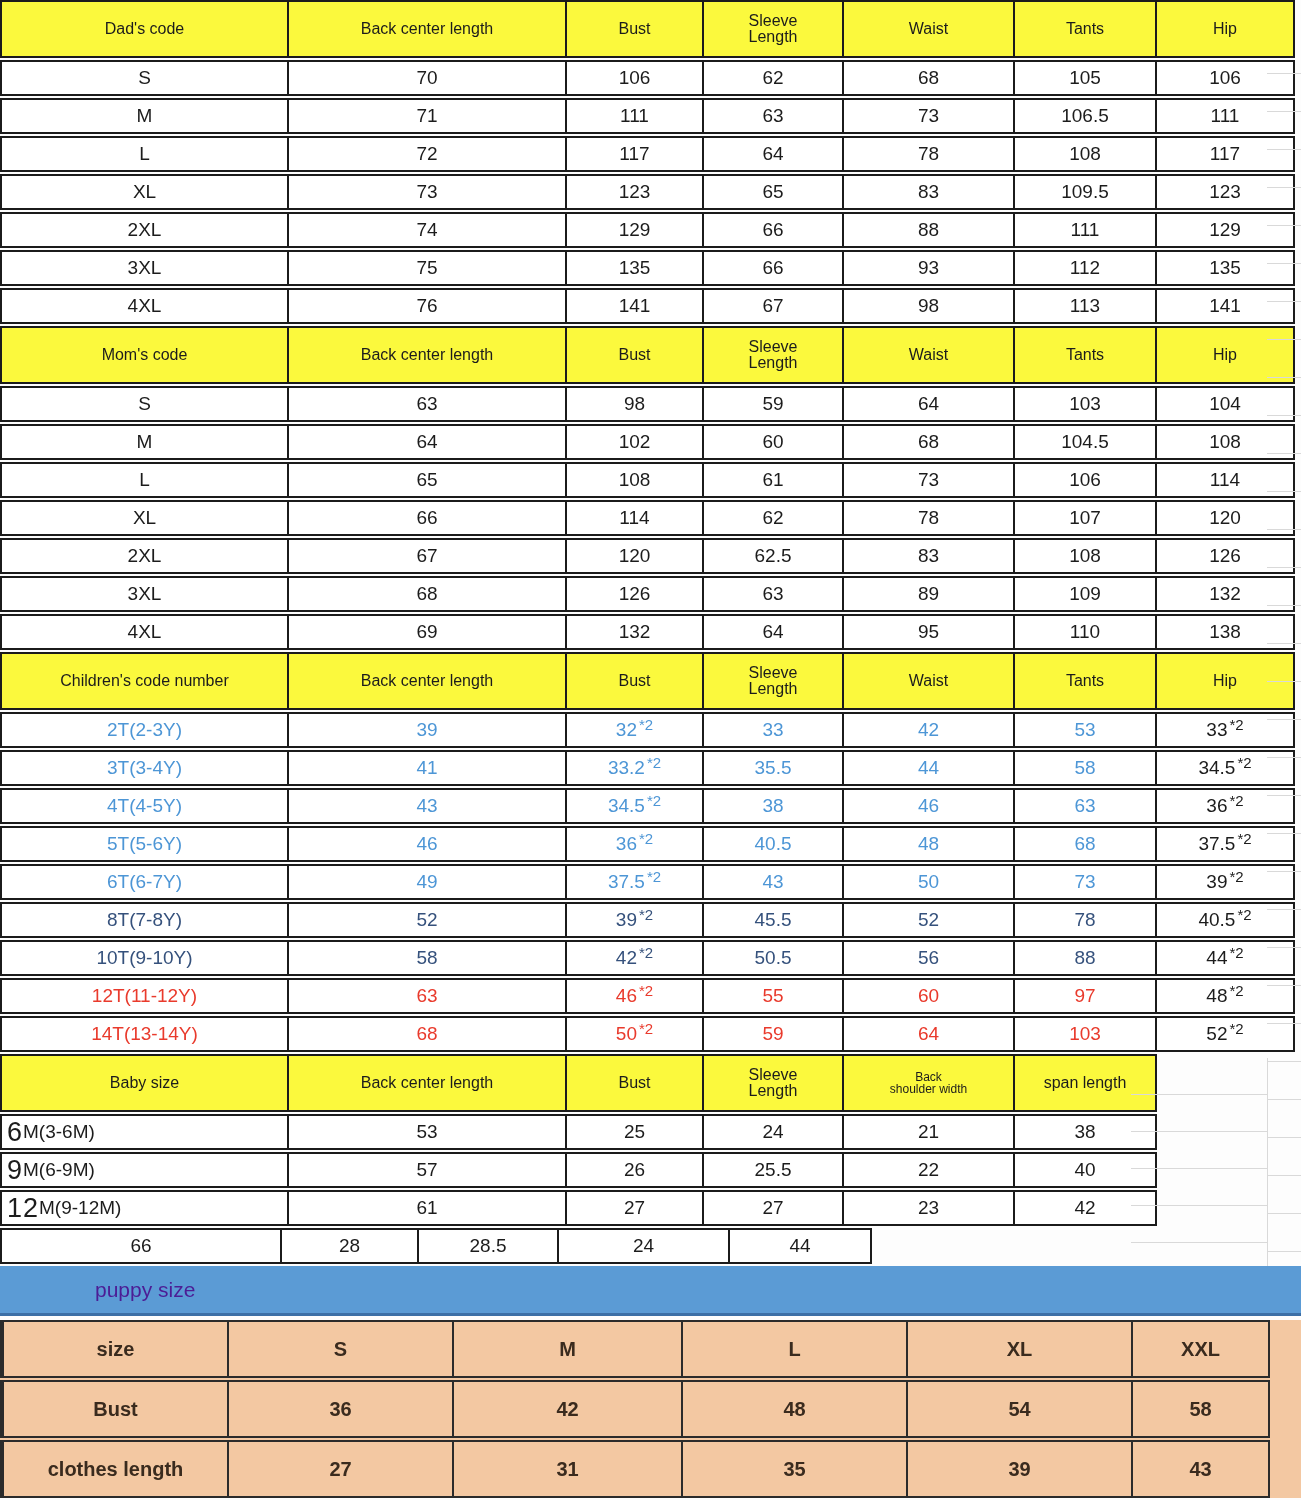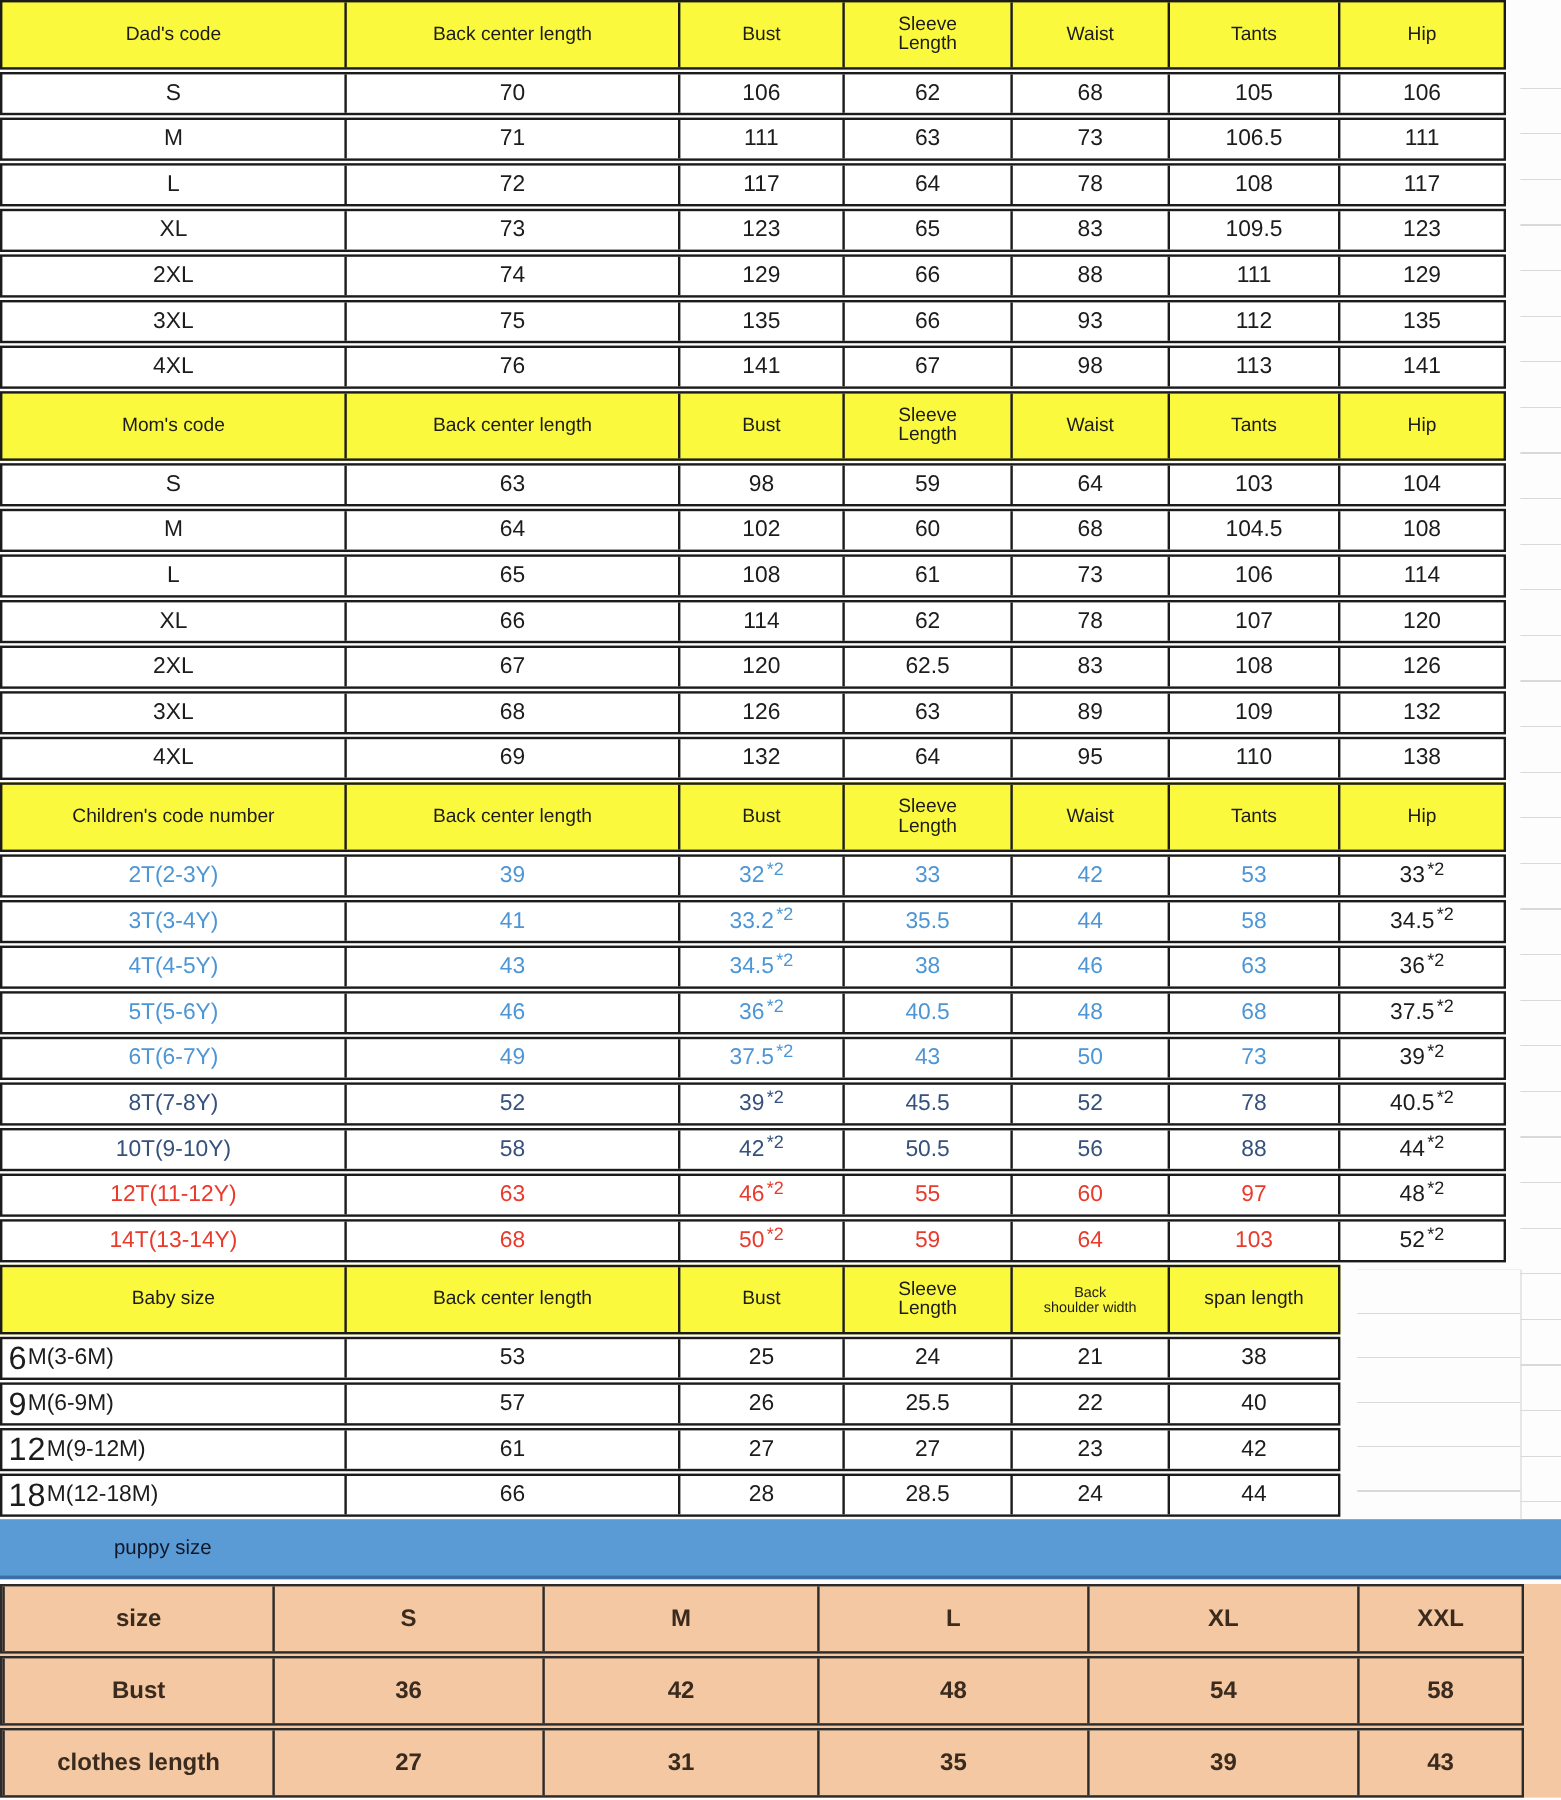--- a/index.html
+++ b/index.html
@@ -21,21 +21,21 @@
   .row.header{height:58px; background:var(--yellow);}
   .row.data{height:36px;}
   .cell{
     box-sizing:border-box; display:flex; align-items:center; justify-content:center;
     border-left:2px solid var(--border); font-size:19px; color:var(--ink);
     line-height:1.02; text-align:center; white-space:nowrap;
   }
   .cell:first-child{border-left:none;}
   .hcell{font-size:16px;}
   .c0{width:285px}.c1{width:278px}.c2{width:137px}.c3{width:140px}
-  .c4{width:131px}.c5{width:142px}.c6{width:138px}
+  .c4{width:171px}.c5{width:142px}.c6{width:138px}
   .section-baby .hcell.c4{font-size:12px;}
   .row.blue .cell{color:var(--blue-text);}
   .row.navy .cell{color:var(--navy-text);}
   .row.red  .cell{color:var(--red-text);}
   .cell.ink{color:var(--ink) !important;}
   .label-left{justify-content:flex-start; padding-left:5px; text-align:left;}
   .big{font-size:27px; line-height:0.9; letter-spacing:1px;}
   .x2{font-size:15px; position:relative; top:-5px; margin-left:2px;}
   
   .gutter-right{
@@ -46,21 +46,21 @@
     position:absolute; left:1131px; top:1058px; width:136px; height:208px;
     background:repeating-linear-gradient(to bottom, transparent 0 36px, var(--grid-faint) 36px 37px);
     border-right:1px solid var(--grid-faint);
   }
   
   .puppy-bar{
     box-sizing:border-box; width:1301px; height:50px; background:var(--blue-bar);
     border-bottom:3px solid #3C6FA6; display:flex; align-items:center;
     padding-left:95px; margin-bottom:4px;
   }
-  .puppy-bar span{font-size:17px; color:#0f172a;}
+  .puppy-bar span{font-size:21px; color:#4c1d95;}
   .puppy{width:1301px; background:var(--peach);}
   .puppy .row{border:2px solid #2B2B2B; background:var(--peach); height:58px; margin-bottom:2px;}
   .puppy .row:last-child{margin-bottom:0;}
   .puppy .cell{
     border-left:2px solid #2B2B2B; font-size:20px; font-weight:bold; color:var(--puppy-ink);
   }
   .p0{width:225px}.p1{width:225px}.p2{width:229px}.p3{width:225px}.p4{width:225px}.p5{width:137px}
 </style>
 </head>
 <body>
@@ -334,21 +334,20 @@
         </div>
         <div class="row data">
           <div class="cell c0 label-left"><span class="big">12</span>M(9-12M)</div>
           <div class="cell c1">61</div>
           <div class="cell c2">27</div>
           <div class="cell c3">27</div>
           <div class="cell c4">23</div>
           <div class="cell c5">42</div>
         </div>
         <div class="row data">
-          <div class="cell c0 label-left"><span class="big">18</span>M(12-18M)</div>
           <div class="cell c1">66</div>
           <div class="cell c2">28</div>
           <div class="cell c3">28.5</div>
           <div class="cell c4">24</div>
           <div class="cell c5">44</div>
         </div>
       </div>
     </div>
 
   <div class="gutter-right"></div>

